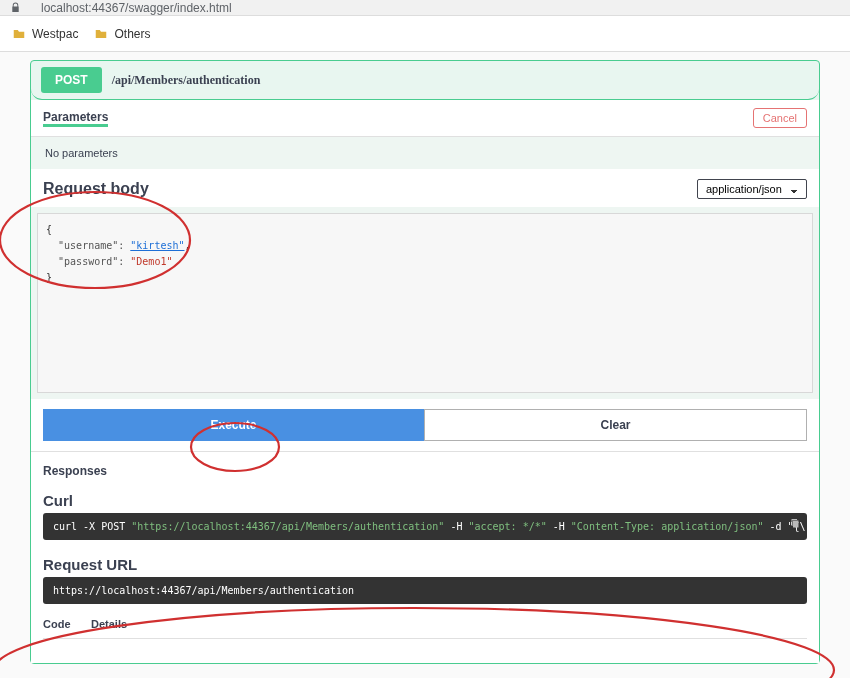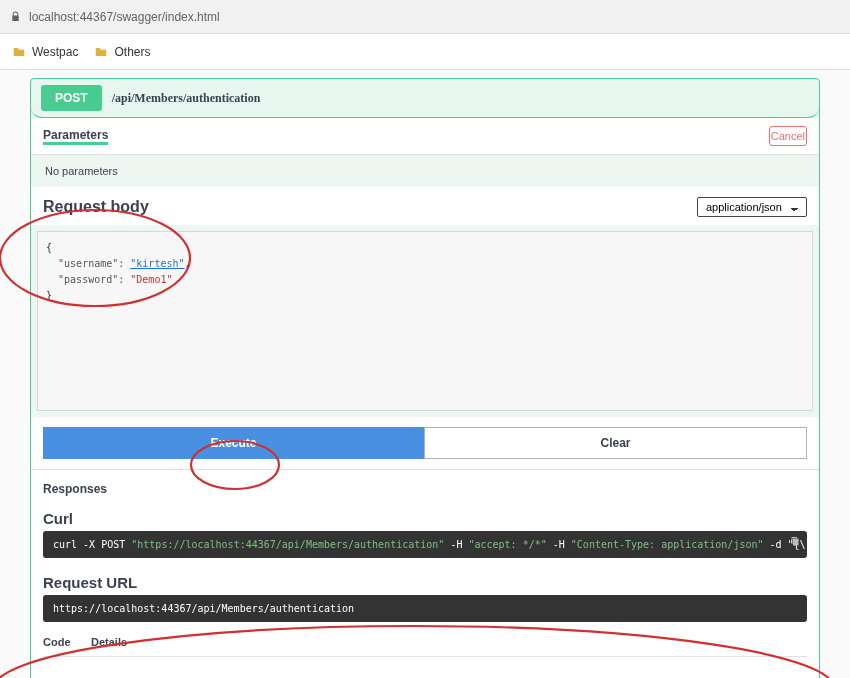--- a/index.html
+++ b/index.html
@@ -1,36 +1,36 @@
 <!DOCTYPE html>
 <html><head>
   <meta charset="utf-8">
   <style>
     * { box-sizing: border-box; margin: 0; padding: 0; }
     body { font-family: -apple-system, BlinkMacSystemFont, "Segoe UI", Arial, sans-serif; font-size: 12px; background: #fafafa; color: #333; width: 850px; }
     
     
-    .browser-bar { height: 34px; background: #f1f1f1; display: flex; align-items: center; padding: 0 10px; border-bottom: 1px solid #ddd; gap: 8px; }
+    .browser-bar { height: 16px; background: #f1f1f1; display: flex; align-items: center; padding: 0 10px; border-bottom: 1px solid #ddd; gap: 20px; }
     .lock-icon { color: #5f6368; display: inline-flex; }
     .url-text { color: #5f6368; font-size: 12px; }
     .bookmarks-bar { height: 36px; background: #fff; display: flex; align-items: center; padding: 0 12px; gap: 16px; border-bottom: 1px solid #ddd; }
     .bookmark { display: flex; align-items: center; gap: 6px; font-size: 12px; color: #333; cursor: pointer; }
     .folder-icon { color: #e0b03b; display: inline-flex; }
     
     
     .swagger-container { padding: 0 30px 30px 30px; }
     .opblock { border: 1px solid #49cc90; border-radius: 4px; background: #e8f6f0; margin-top: 8px; }
     .opblock-summary { display: flex; align-items: center; padding: 6px 10px; border-bottom: 1px solid #49cc90; gap: 10px; border-radius: 11px; }
     .method-badge { background: #49cc90; color: #fff; font-weight: 700; padding: 6px 14px; border-radius: 3px; font-size: 12px; }
     .path-text { font-family: Liberation Serif, serif; font-weight: 600; color: #3b4151; font-size: 12px; }
     
     .opblock-body { background: #fff; }
     .params-header { display: flex; justify-content: space-between; align-items: center; padding: 8px 12px; border-bottom: 1px solid #e0e0e0; }
     .params-title { font-weight: 700; font-size: 12px; color: #3b4151; border-bottom: 3px solid #49cc90; padding-bottom: 0; }
-    .cancel-btn { border: 1px solid #e57373; color: #e57373; background: #fff; padding: 3px 1px; border-radius: 3px; font-size: 11px; cursor: pointer; }
+    .cancel-btn { border: 1px solid #e57373; color: #e57373; background: #fff; padding: 3px 9px; border-radius: 3px; font-size: 11px; cursor: pointer; }
     
     .no-params { background: #eef6f2; padding: 10px 14px; color: #3b4151; font-size: 11px; }
     
     .request-body-section { padding: 10px 12px 0 12px; }
     .req-body-header { display: flex; justify-content: space-between; align-items: center; margin-bottom: 8px; }
     .req-body-title { font-size: 16px; color: #3b4151; font-weight: 600; }
     .content-select { border: 1px solid #41444e; padding: 3px 24px 3px 8px; font-size: 11px; background: #fff; border-radius: 2px; cursor: pointer; appearance: none; background-image: linear-gradient(45deg, transparent 50%, #333 50%), linear-gradient(135deg, #333 50%, transparent 50%); background-position: calc(100% - 12px) 10px, calc(100% - 8px) 10px; background-size: 4px 4px, 4px 4px; background-repeat: no-repeat; }
     
     .body-editor-wrap { background: #eef6f2; padding: 6px; }
     .body-editor { background: #f7f7f7; border: 1px solid #d8d8d8; padding: 8px; height: 180px; overflow: auto; }

